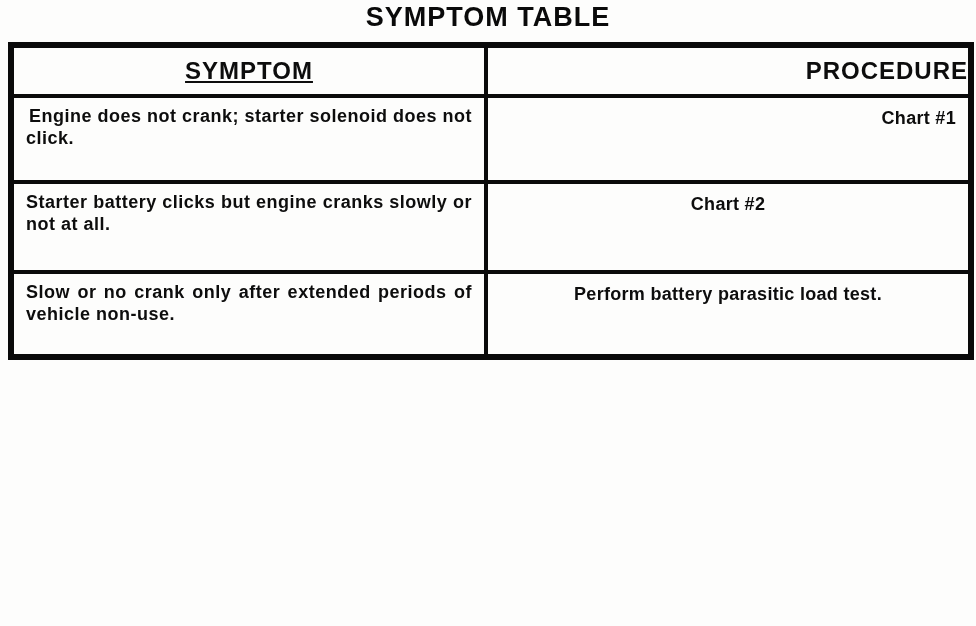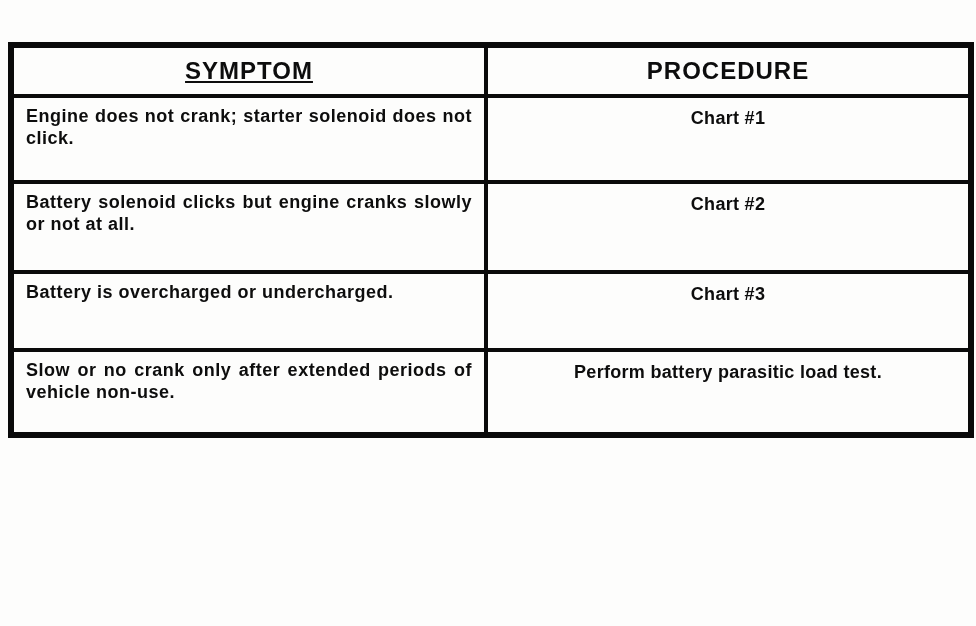--- a/index.html
+++ b/index.html
@@ -40,21 +40,21 @@
   }
   table.symptom-table, 
   table.symptom-table th, 
   table.symptom-table td {
     border: 4px solid #0a0a0a;
   }
   table.symptom-table {
     border-width: 6px;
   }
   th.col-symptom { width: 470px; text-decoration: underline; }
-  th.col-procedure { width: 480px; }
+  th.col-procedure { width: 480px; text-align: right; }
   th {
     height: 46px;
     font-size: 24px;
     font-weight: bold;
     letter-spacing: 1px;
     text-align: center;
     vertical-align: middle;
     padding: 0;
   }
   td {
@@ -67,52 +67,49 @@
   td.symptom-cell {
     text-align: justify;
     text-align-last: left;
     letter-spacing: 0.5px;
   }
   td.procedure-cell {
     text-align: center;
     padding-top: 10px;
     letter-spacing: 0.3px;
   }
-  tr.row-h1 td { height: 66px; }
+  tr.row-h1 td { height: 66px; text-align: right; }
   tr.row-h2 td { height: 70px; }
   tr.row-h3 td { height: 58px; }
   tr.row-h4 td { height: 90px; }
   tr.row-h5 td { height: 64px; }
   tr.row-h6 td { height: 64px; }
 </style>
 </head>
 <body>
 
 <div class="page">
 
+  <div class="doc-title">SYMPTOM TABLE</div>
 
   <table class="symptom-table">
     <thead>
       <tr>
         <th class="col-symptom">SYMPTOM</th>
         <th class="col-procedure">PROCEDURE</th>
       </tr>
     </thead>
     <tbody>
       <tr class="row-h1">
         <td class="symptom-cell">Engine does not crank; starter solenoid does not click.</td>
         <td class="procedure-cell">Chart #1</td>
       </tr>
       <tr class="row-h2">
-        <td class="symptom-cell">Battery solenoid clicks but engine cranks slowly or not at all.</td>
+        <td class="symptom-cell">Starter battery clicks but engine cranks slowly or not at all.</td>
         <td class="procedure-cell">Chart #2</td>
-      </tr>
-      <tr class="row-h3">
-        <td class="symptom-cell">Battery is overcharged or undercharged.</td>
-        <td class="procedure-cell">Chart #3</td>
       </tr>
       <tr class="row-h6">
         <td class="symptom-cell">Slow or no crank only after extended periods of vehicle non-use.</td>
         <td class="procedure-cell">Perform battery parasitic load test.</td>
       </tr>
     </tbody>
   </table>
 
 </div>
 

